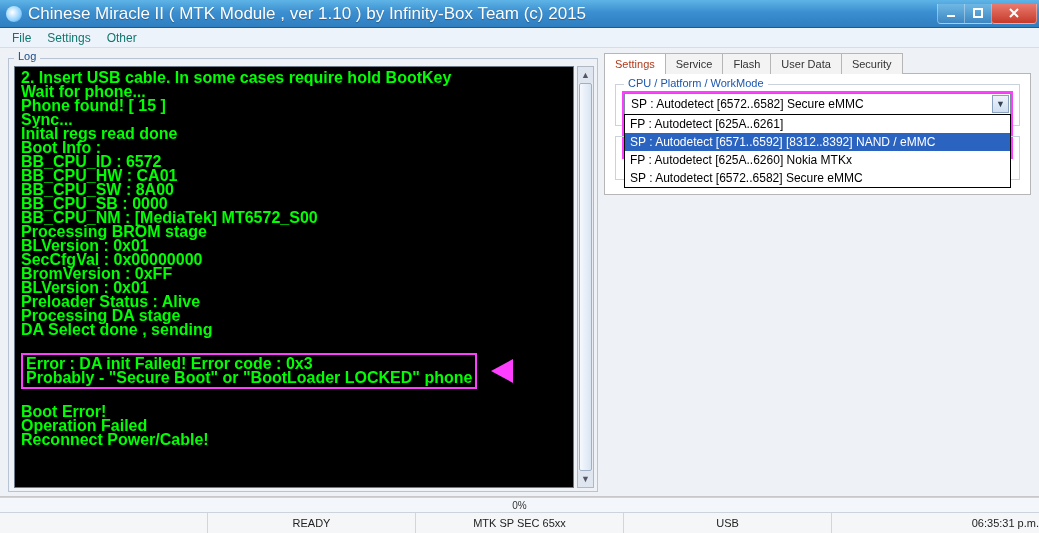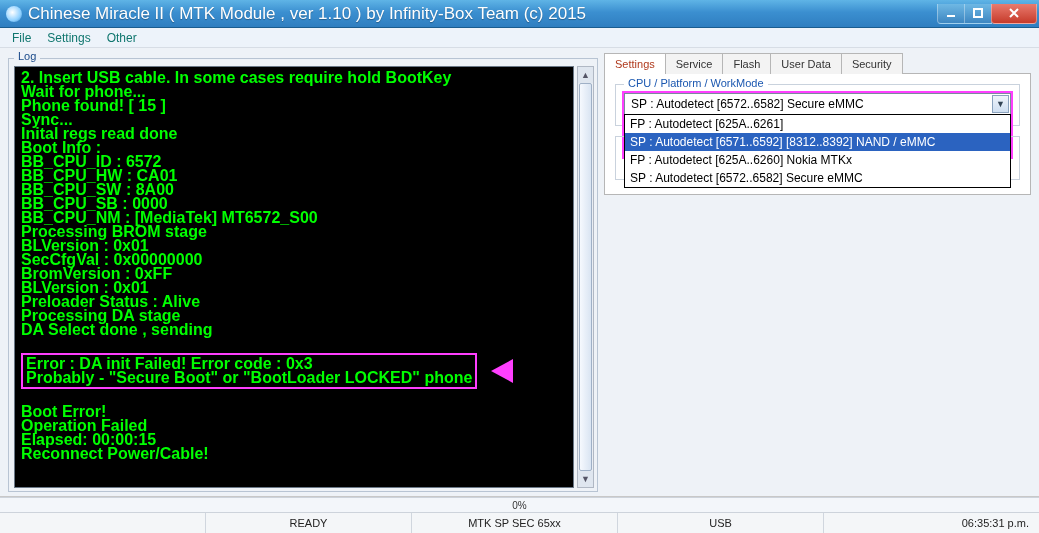--- a/index.html
+++ b/index.html
@@ -103,21 +103,21 @@
 
   
   .progressrow { height:16px; border-top:1px solid #cdd3db; border-bottom:1px solid #cdd3db;
     margin-top:0; display:flex; align-items:center; justify-content:center;
     font-size:10px; color:#333; background:#f3f6fa;}
 
   
   .statusbar { height:20px; display:flex; font-size:11px; color:#222; background:#f4f6f8;}
   .statusbar .cell { flex:1; border-right:1px solid #d0d6de; display:flex;
     align-items:center; justify-content:center;}
-  .statusbar .cell:last-child{border-right:none; justify-content:flex-end; padding-right:10px;text-align:center;}
+  .statusbar .cell:last-child{border-right:none; justify-content:flex-end; text-align:center;}
 </style>
 </head>
 <body>
 
 <div class="titlebar">
   <div class="icon"></div>
   <div class="title">Chinese Miracle II ( MTK Module , ver 1.10 ) by Infinity-Box Team (c) 2015</div>
   <div class="winbtns">
     <div class="winbtn min">
         <svg viewBox="0 0 10 10">
@@ -170,21 +170,20 @@
         <div class="line">Processing DA stage</div>
         <div class="line">DA Select done , sending</div>
         <div class="hl">
           <div class="line">Error : DA init Failed! Error code : 0x3</div>
           <div class="line">Probably - "Secure Boot" or "BootLoader LOCKED" phone</div>
           <div class="arrow-left"></div>
         </div>
         <div class="line">Boot Error!</div>
         <div class="line"></div>
         <div class="line">Operation Failed</div>
-        <div class="line">Elapsed: 00:00:15</div>
         <div class="line">Reconnect Power/Cable!</div>
       </div>
     <div class="vscroll">
       <div class="up">▲</div>
       <div class="thumb"></div>
       <div class="down">▼</div>
     </div>
   </div>
 
   <div class="rightpanel">

